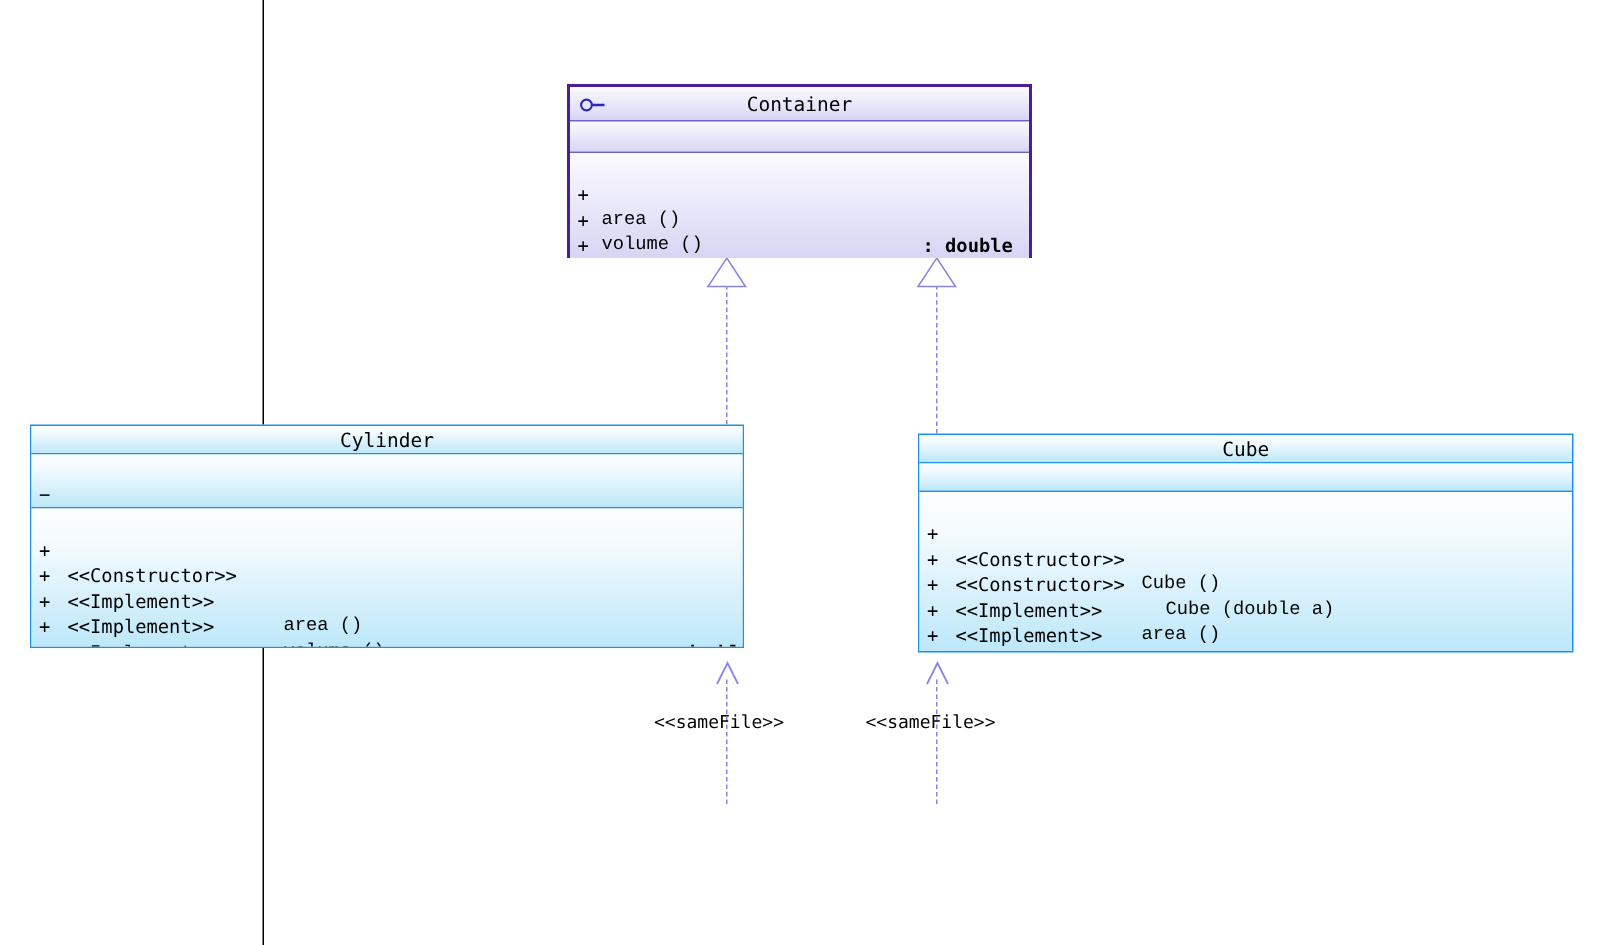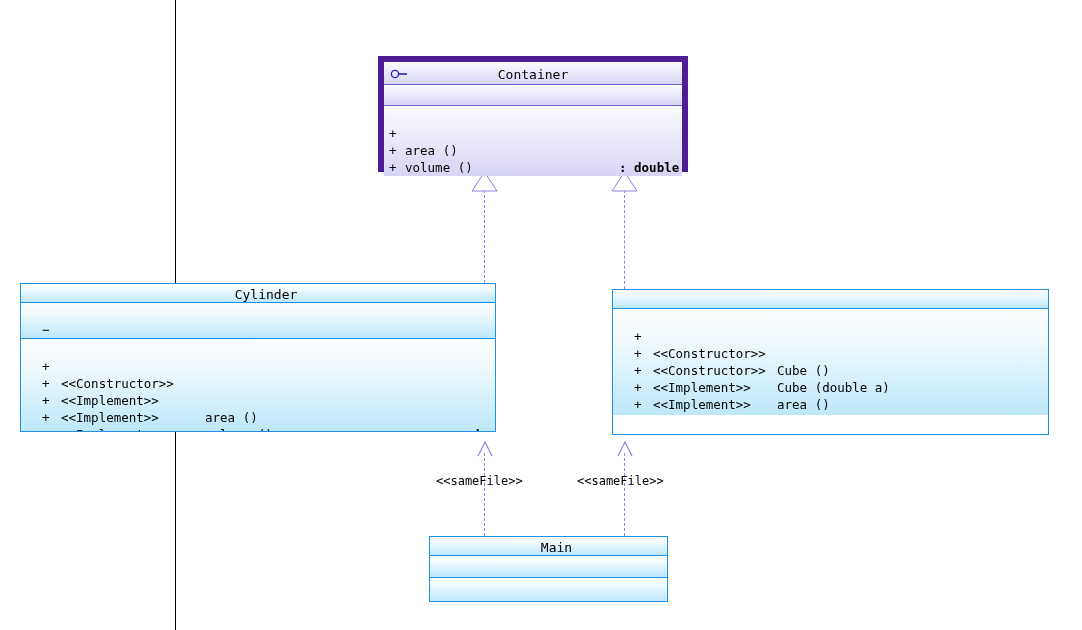--- a/index.html
+++ b/index.html
@@ -35,25 +35,24 @@
   .uml-box .sec {
     box-sizing: border-box;
     border-bottom: 1px solid #1e90e6;
     overflow: hidden;
   }
   .uml-box .sec:last-child { border-bottom: none; }
 
   
   .blue .sec {
     background: linear-gradient(to bottom, #fdfefe 0%, #f2fafe 28%, #d3effb 70%, #bde8fa 100%);
-    padding-left: 16px;
   }
   
   .purple {
-    border: 6px solid #4c1d95;
+    border: 2px solid #4c1d95;
   }
   .purple .sec {
     border-bottom: 1px solid #6a63cf;
     background: linear-gradient(to bottom, #fbfbfe 0%, #f0effb 30%, #e2e0f7 72%, #d7d4f4 100%);
   }
 
   .cls-title {
     text-align: center;
     font-size: 13px;
     color: #000000;
@@ -70,21 +69,21 @@
   .row {
     position: relative;
     height: 17px;
     font-size: 12.5px;
     color: #000000;
     white-space: pre;
     line-height: 17px;
   }
   .c-vis   { position: absolute; left: 4px; }
   .c-ster  { position: absolute; }
-  .c-name  { position: absolute; }
+  .c-name  { position: absolute; font-family: Liberation Mono, monospace; }
   .c-type  { position: absolute; font-weight: bold; }
 
   
   .dash-v {
     position: absolute;
     width: 0;
     border-left: 1px dashed #8a84e2;
   }
   .tri {
     position: absolute;
@@ -214,39 +213,42 @@
       <div class="row">
         <span class="c-vis" style="left:5px;">+</span>
         
         
         
       </div>
     </div>
   </div>
 
   <div class="uml-box blue" style="left:612px; top:289px; width:437px; height:146px;">
+    <div class="sec" style="height:19px;">
+      <div class="cls-title" style="padding-top:4px;">Cube</div>
+    </div>
 
     <div class="sec" style="height:19px; padding-top:1px;">
       <div class="row">
         <span class="c-vis" style="left:5px;">−</span>
         
       </div>
     </div>
 
     <div class="sec" style="height:106px; padding-top:2px;">
       <div class="row">
         <span class="c-vis" style="left:5px;">+</span>
         <span class="c-ster" style="left:24px;">&lt;&lt;Constructor&gt;&gt;</span>
         <span class="c-name" style="left:148px;">Cube ()</span>
         <span class="c-type" style="left:370px;"></span>
       </div>
       <div class="row">
         <span class="c-vis" style="left:5px;">+</span>
         <span class="c-ster" style="left:24px;">&lt;&lt;Constructor&gt;&gt;</span>
-        <span class="c-name" style="left:148px;">Cube (double a)</span>
+        <span class="c-name" style="left:164px;">Cube (double a)</span>
         <span class="c-type" style="left:370px;"></span>
       </div>
       <div class="row">
         <span class="c-vis" style="left:5px;">+</span>
         <span class="c-ster" style="left:24px;">&lt;&lt;Implement&gt;&gt;</span>
         <span class="c-name" style="left:148px;">area ()</span>
         <span class="c-type" style="left:370px;">: double</span>
       </div>
       <div class="row">
         <span class="c-vis" style="left:5px;">+</span>
@@ -262,29 +264,14 @@
       </div>
       <div class="row">
         <span class="c-vis" style="left:5px;">+</span>
         
         
         
       </div>
     </div>
   </div>
 
-  <div class="uml-box blue" style="left:429px; top:536px; width:239px; height:66px;">
-    <div class="sec" style="height:19px;">
-      <div class="cls-title" style="padding-top:4px;">Main</div>
-    </div>
-
-    <div class="sec" style="height:22px;"></div>
-
-    <div class="sec" style="height:23px; padding-top:3px;">
-      <div class="row">
-        <span class="c-vis" style="left:5px;">+</span>
-        
-        
-      </div>
-    </div>
-  </div>
 
 </div>
 
 </body></html>

